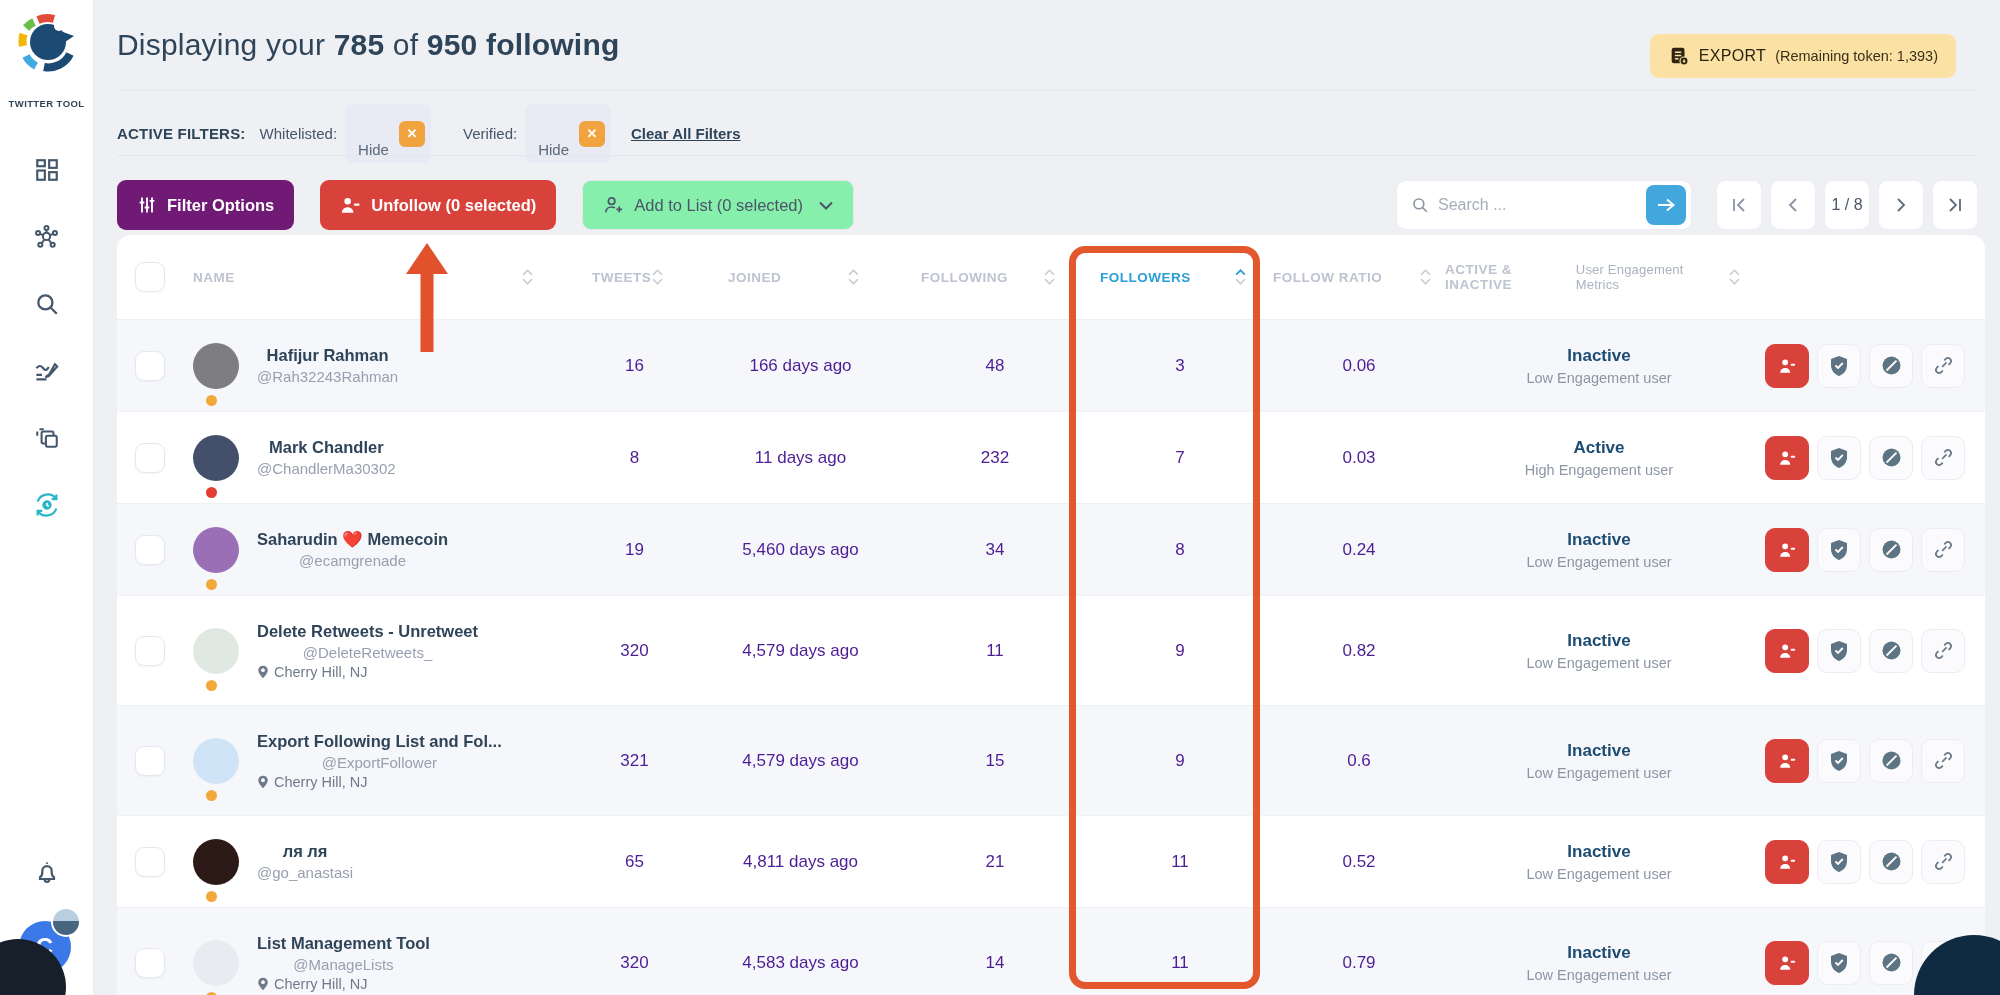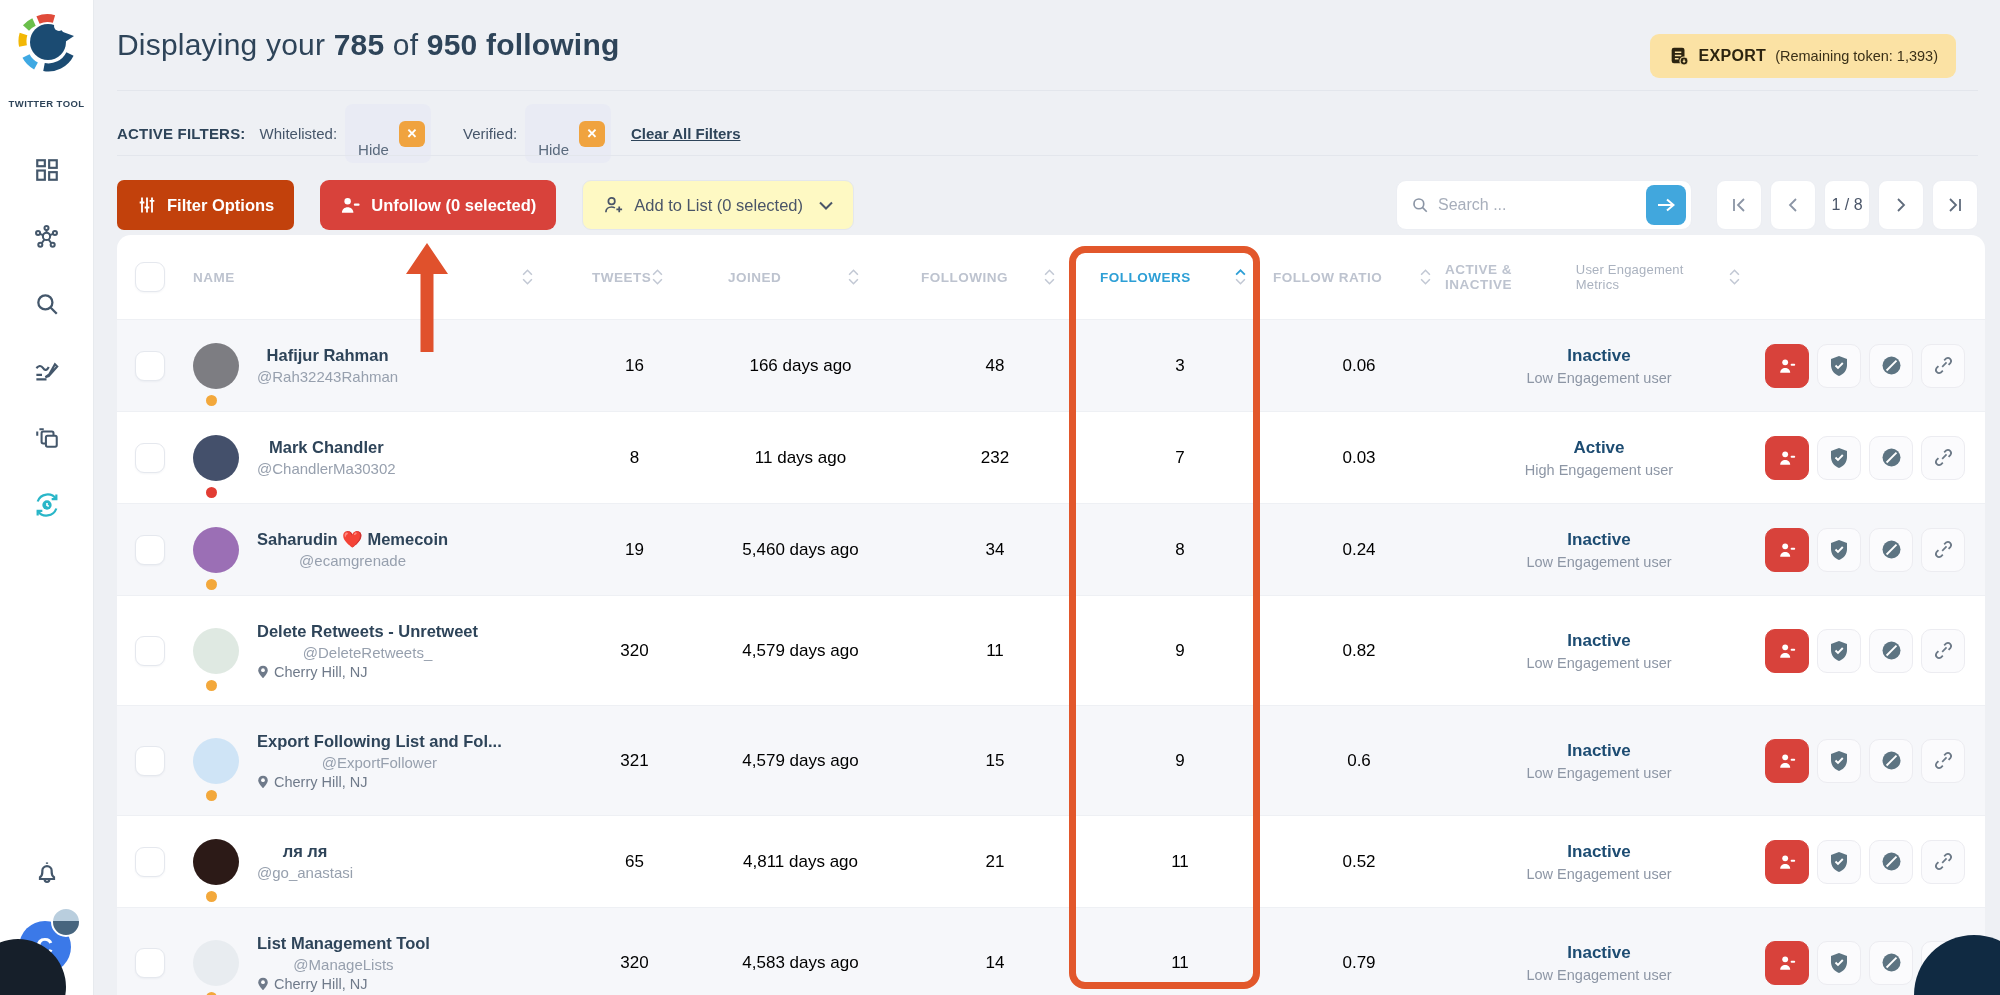--- a/index.html
+++ b/index.html
@@ -37,21 +37,21 @@
   
   .main { position:absolute; left:93px; top:0; width:1907px; height:995px; }
   .title-row { position:absolute; left:24px; top:28px; right:22px; display:flex; align-items:flex-start; }
   .page-title { font-size:30px; font-weight:500; color:#2e4459; letter-spacing:.2px; }
   .page-title b { font-weight:700; }
   .export-btn {
     position:absolute; right:22px; top:6px; height:44px; padding:0 18px;
     background:#fbe2a4; border:none; border-radius:9px; display:flex; align-items:center; gap:9px;
     font-family:inherit; cursor:pointer;
   }
-  .export-btn .ex-label { font-size:16px; font-weight:700; color:#2c2410; letter-spacing:.3px;text-align:right; }
+  .export-btn .ex-label { font-size:16px; font-weight:400; color:#2c2410; letter-spacing:.3px;text-align:right; }
   .export-btn .ex-note { font-size:14.5px; color:#3a3categ018; color:#3a3018; }
   .hr { position:absolute; left:24px; right:22px; height:1px; background:#e3e6ec; }
 
   
   .filters-row { position:absolute; left:24px; top:104px; display:flex; align-items:center; gap:14px; }
   .filters-label { font-size:15px; font-weight:800; color:#2e4459; letter-spacing:.2px; }
   .filter-name { font-size:15px; color:#46566a; }
   .filter-chip {
     display:flex; align-items:center; gap:10px; background:#e9ebf4; border-radius:8px;
     padding:5px 6px 5px 13px; margin-left:-6px;
@@ -61,23 +61,23 @@
     width:26px; height:26px; border:none; border-radius:6px; background:#f0a33f; color:#fff;
     font-size:13px; font-weight:700; display:flex; align-items:center; justify-content:center; cursor:pointer;
   }
   .clear-filters { font-size:15px; font-weight:700; color:#2e4459; text-decoration:underline; cursor:pointer; margin-left:6px; }
 
   
   .toolbar { position:absolute; left:24px; right:22px; top:180px; height:50px; }
   .tb-left { position:absolute; left:0; top:0; display:flex; gap:26px; }
   .btn { height:50px; border-radius:9px; display:flex; align-items:center; gap:10px; padding:0 20px;
          font-family:inherit; font-size:16.5px; font-weight:700; cursor:pointer; border:none; }
-  .btn-blue { background:#c2410c; color:#fff;border-radius:7px; }
+  .btn-blue { background:#701a75; color:#fff; }
   .btn-red { background:#d8423b; color:#fff; }
-  .btn-white { background:#fef9c3; color:#4a5568; border:1px solid #e4e7ed; font-weight:500; }
+  .btn-white { background:#86efac; color:#4a5568; border:1px solid #e4e7ed; font-weight:500; }
   .tb-right { position:absolute; right:0; top:0; display:flex; gap:24px; }
   .search-box {
     width:296px; height:50px; background:#fff; border-radius:10px; border:1px solid #eceef3;
     display:flex; align-items:center; padding:0 5px 0 14px;
   }
   .search-box input {
     border:none; outline:none; flex:1; font-family:inherit; font-size:16px; color:#5a6a7d; background:transparent; margin-left:9px;
   }
   .search-box input::placeholder { color:#a7aebb; }
   .search-go {
@@ -114,21 +114,21 @@
   .row-h92 { height:92px; }
   .row-h110 { height:110px; }
   .name-cell { display:flex; align-items:center; gap:18px; padding-left:18px; }
   .avatar-wrap { position:relative; width:46px; height:46px; flex:none; }
   .avatar { width:46px; height:46px; border-radius:50%; }
   .presence-dot { position:absolute; left:13px; bottom:-17px; width:11px; height:11px; border-radius:50%; }
   .name-lines { display:flex; flex-direction:column; gap:3px; min-width:0; }
   .u-name { font-size:16.5px; font-weight:700; color:#2e4459; white-space:nowrap; overflow:hidden; text-overflow:ellipsis; max-width:300px; }
   .u-handle { font-size:15px; color:#97a0ae; }
   .u-loc { font-size:14.5px; color:#6f7a8a; display:flex; align-items:center; gap:5px; }
-  .cell-num { font-size:17px; color:#000000; padding-left:45px; }
+  .cell-num { font-size:17px; color:#4c1d95; padding-left:45px; }
   .cell-joined { padding-left:51px; }
   .cell-following { padding-left:48px; }
   .cell-followers { padding-left:31px; }
   .cell-ratio { padding-left:13px; }
   .status-cell { display:flex; flex-direction:column; gap:4px; padding-left:34px; }
   .status-main { font-size:17px; font-weight:700; color:#1d4c72; }
   .status-sub { font-size:14.5px; color:#8d96a5; }
   .actions-cell { display:flex; gap:8px; justify-content:flex-end; padding-right:20px; }
   .act-btn {
     width:44px; height:44px; border-radius:10px; border:1px solid #ececf1; background:#fbfbfd;

